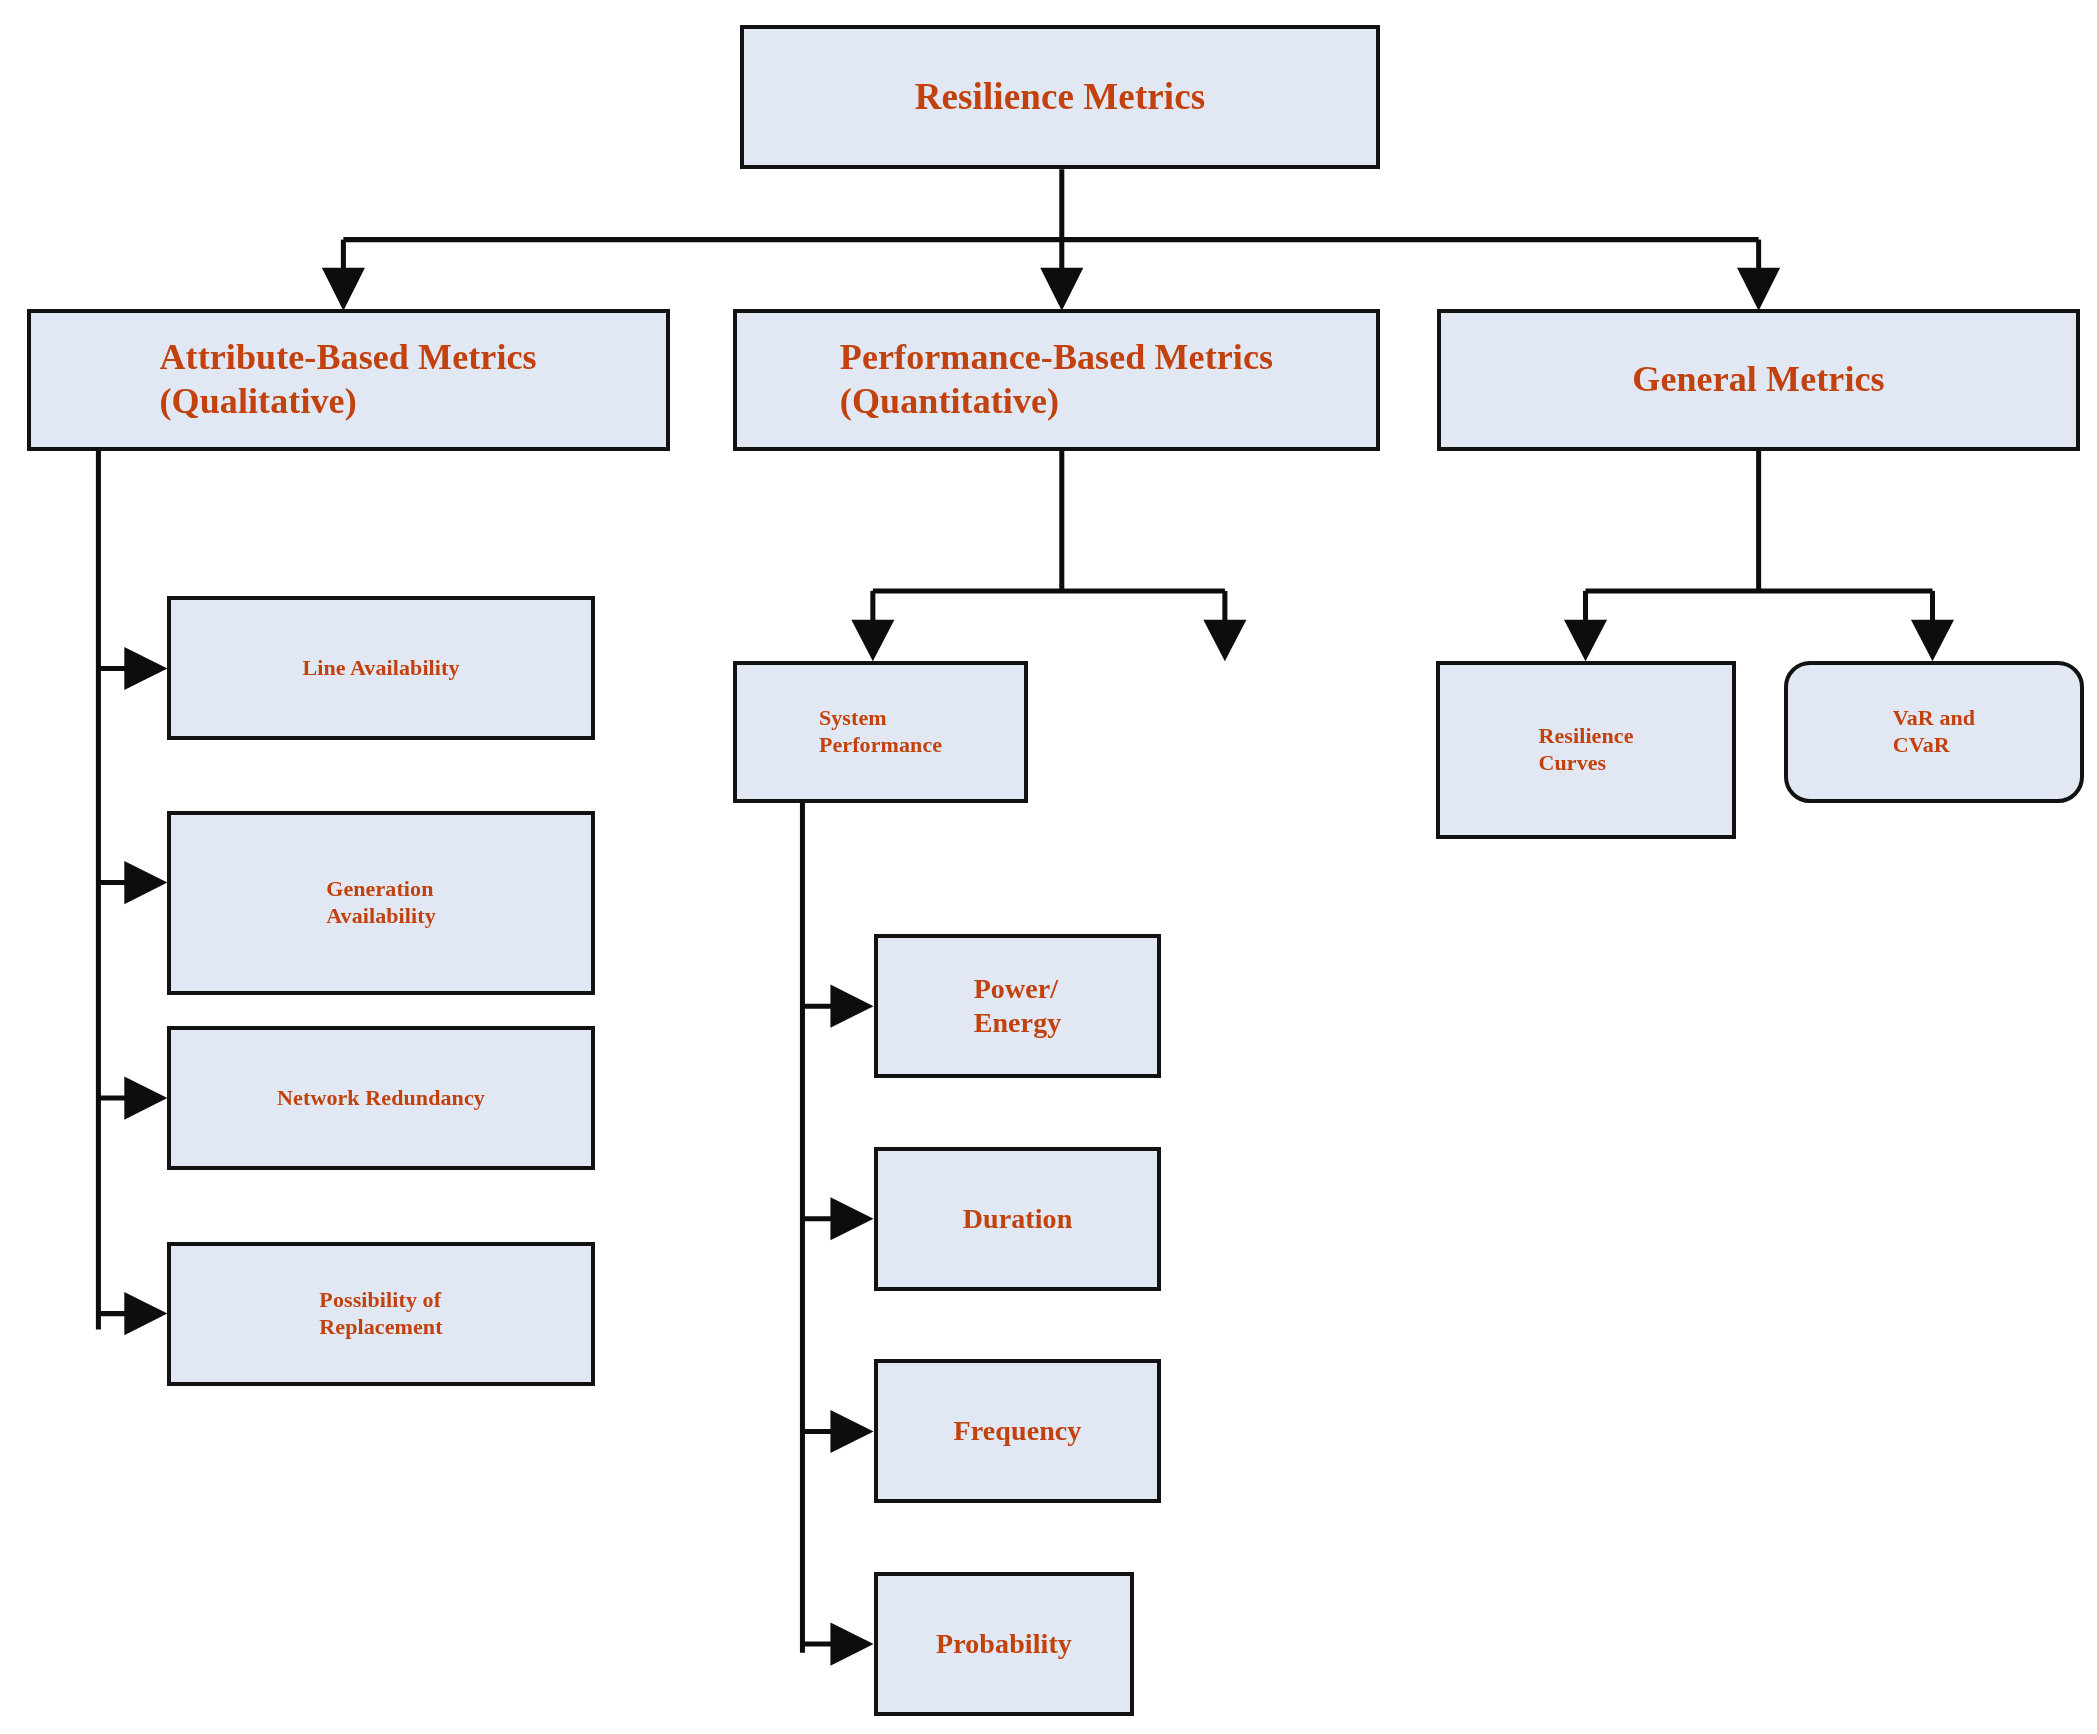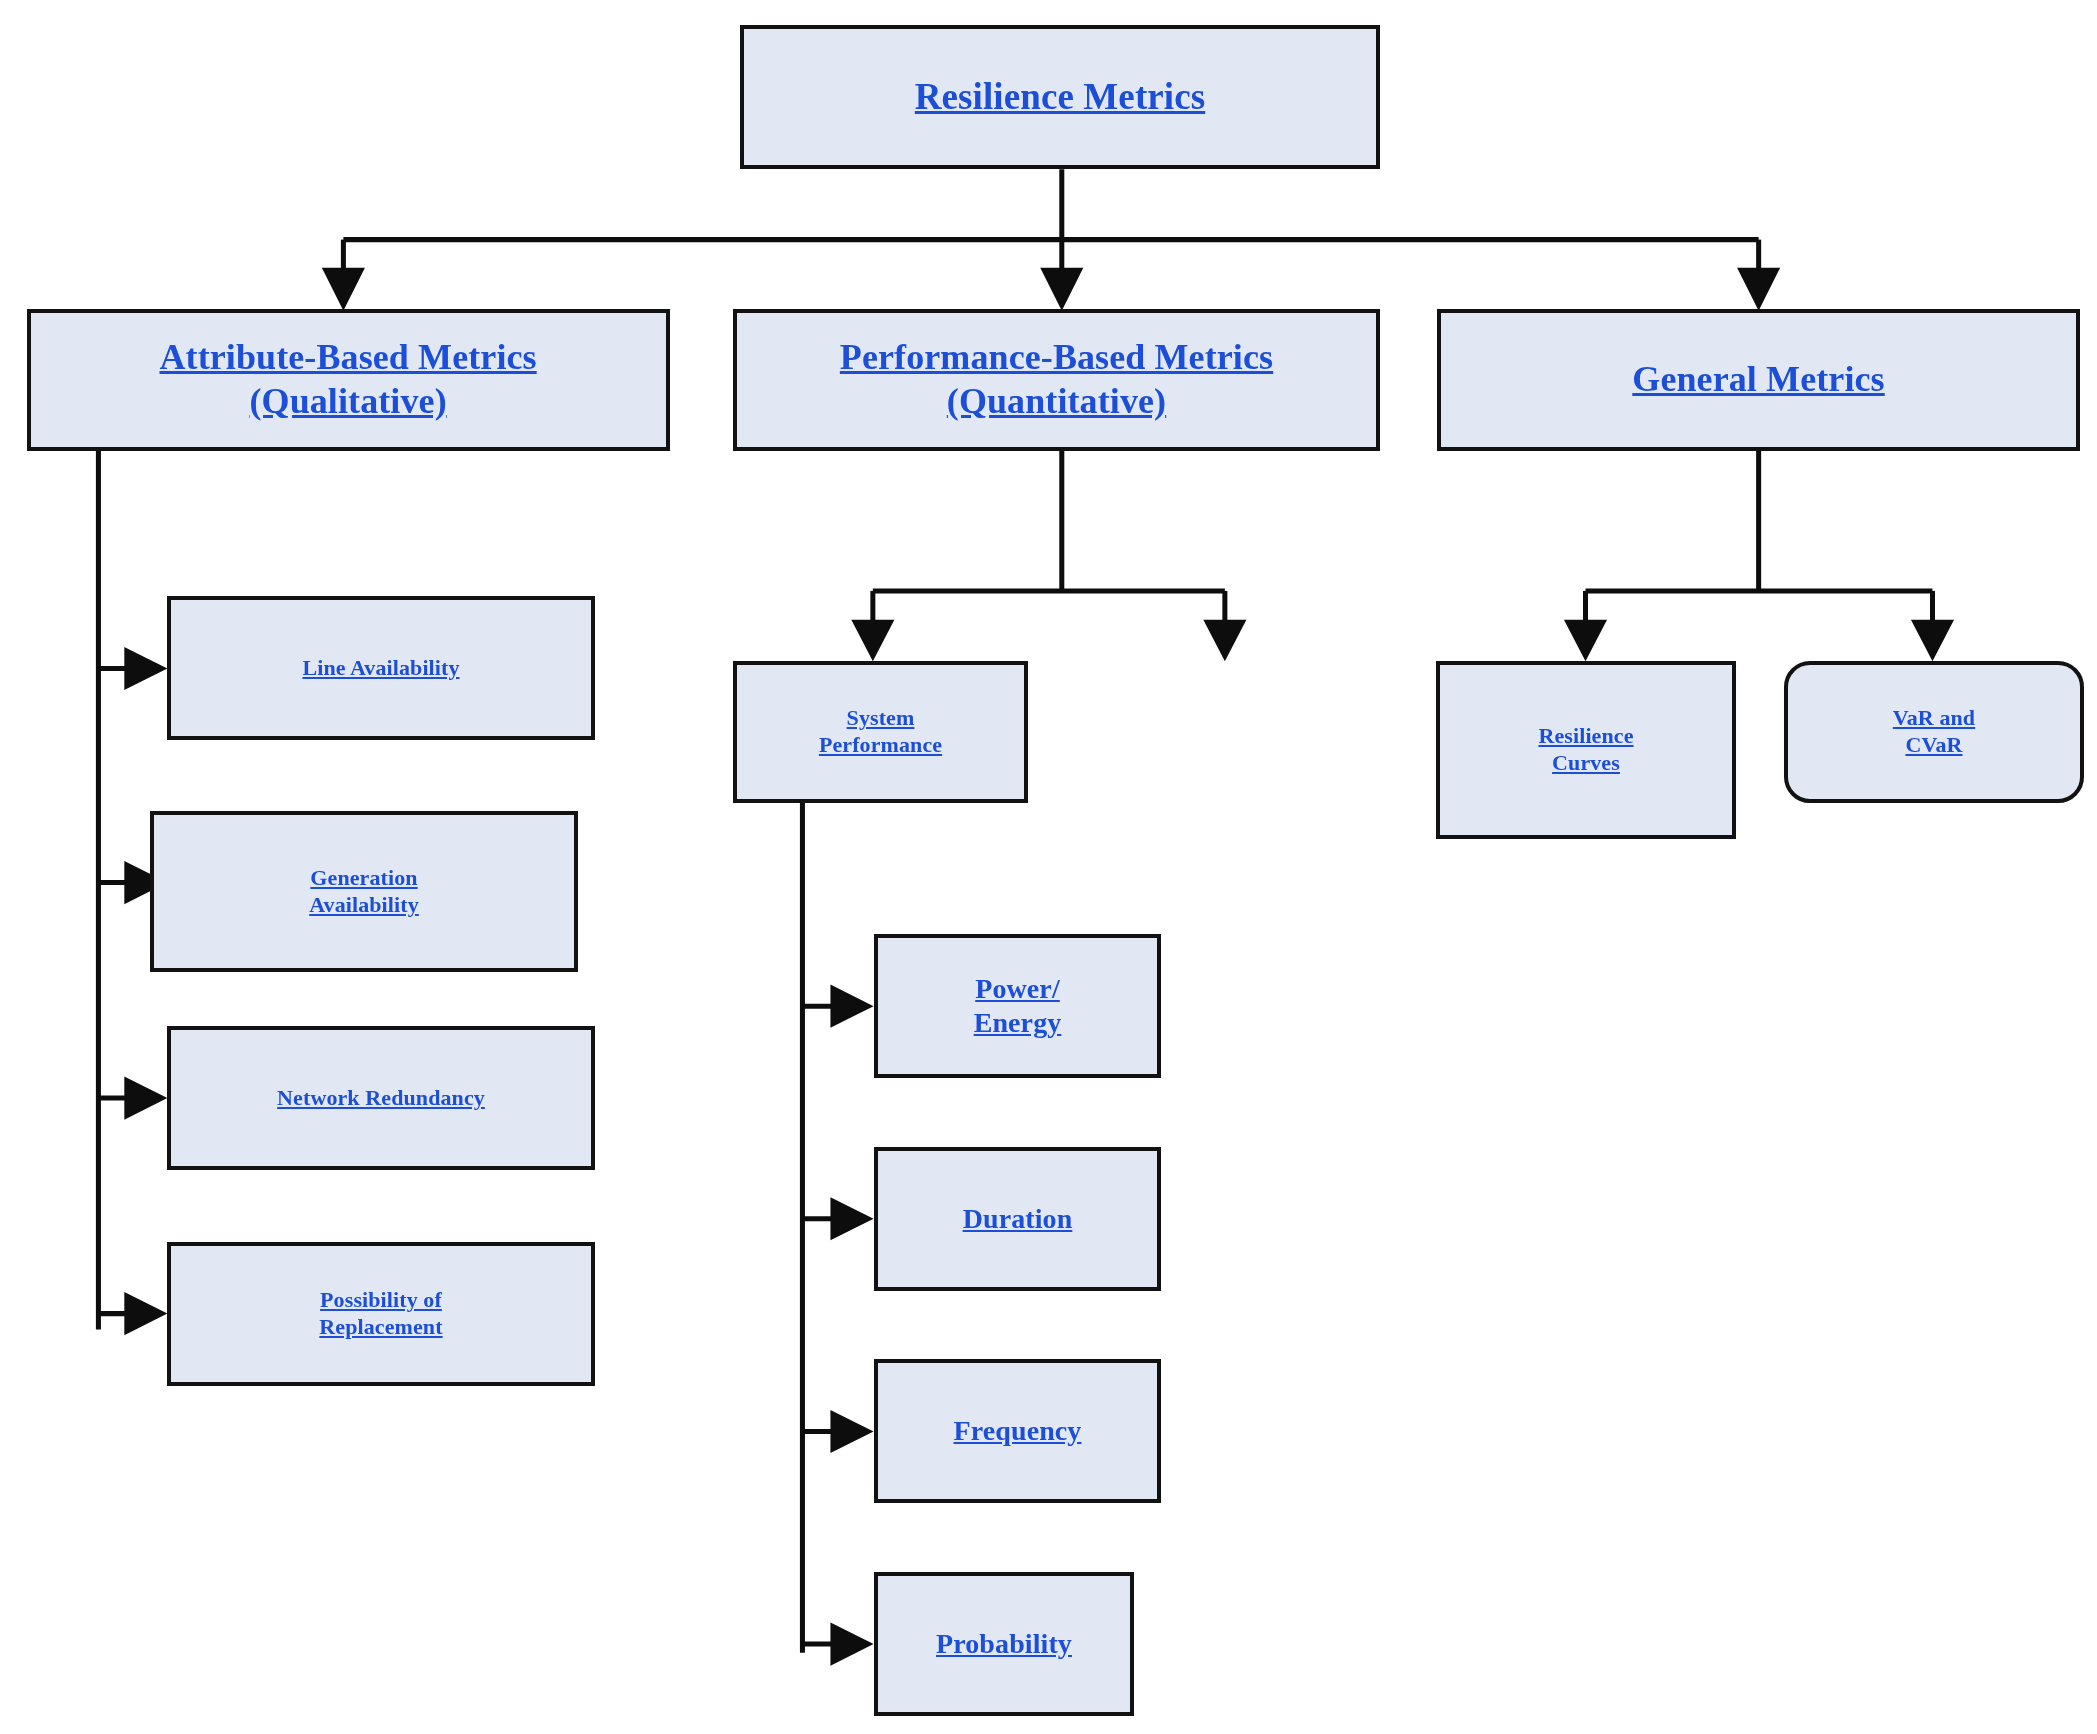--- a/index.html
+++ b/index.html
@@ -11,28 +11,27 @@
     overflow:hidden;
   }
   .node{
     position:absolute;
     box-sizing:border-box;
     background:#e1e8f3;
     border:4.3px solid #121212;
     display:flex;
     align-items:center;
     justify-content:center;
-    text-align:center;
-    color:#1d4ed8;
+    text-align:left;
+    color:#c2410c;
     font-weight:700;
     line-height:1.22;
     letter-spacing:0.1px;
     padding:2.9px 7.2px;
     box-shadow:0 0 0 0 rgba(0,0,0,0);
-    text-decoration:underline;
   }
   .node .lbl{white-space:pre-line;display:block;}
   .lvl0{font-size:37px;}
   .lvl1{font-size:36px;}
   .lvl2{font-size:22px;}
   .lvl3{font-size:28px;}
   svg.edges{
     position:absolute;left:0;top:0;
     width:2097px;height:1735px;
     pointer-events:none;
@@ -115,21 +114,21 @@
 (Quantitative)</span>
   </div>
 
   <div class="node lvl1" style="left:1437px;top:309px;width:643px;height:142px;">
     <span class="lbl">General Metrics</span>
   </div>
 
   <div class="node lvl2" style="left:167px;top:596px;width:428px;height:144px;">
     <span class="lbl">Line Availability</span>
   </div>
-  <div class="node lvl2" style="left:150px;top:811px;width:428px;height:161px;">
+  <div class="node lvl2" style="left:167px;top:811px;width:428px;height:184px;">
     <span class="lbl">Generation
 Availability</span>
   </div>
   <div class="node lvl2" style="left:167px;top:1026px;width:428px;height:144px;">
     <span class="lbl">Network Redundancy</span>
   </div>
   <div class="node lvl2" style="left:167px;top:1242px;width:428px;height:144px;">
     <span class="lbl">Possibility of
 Replacement</span>
   </div>

